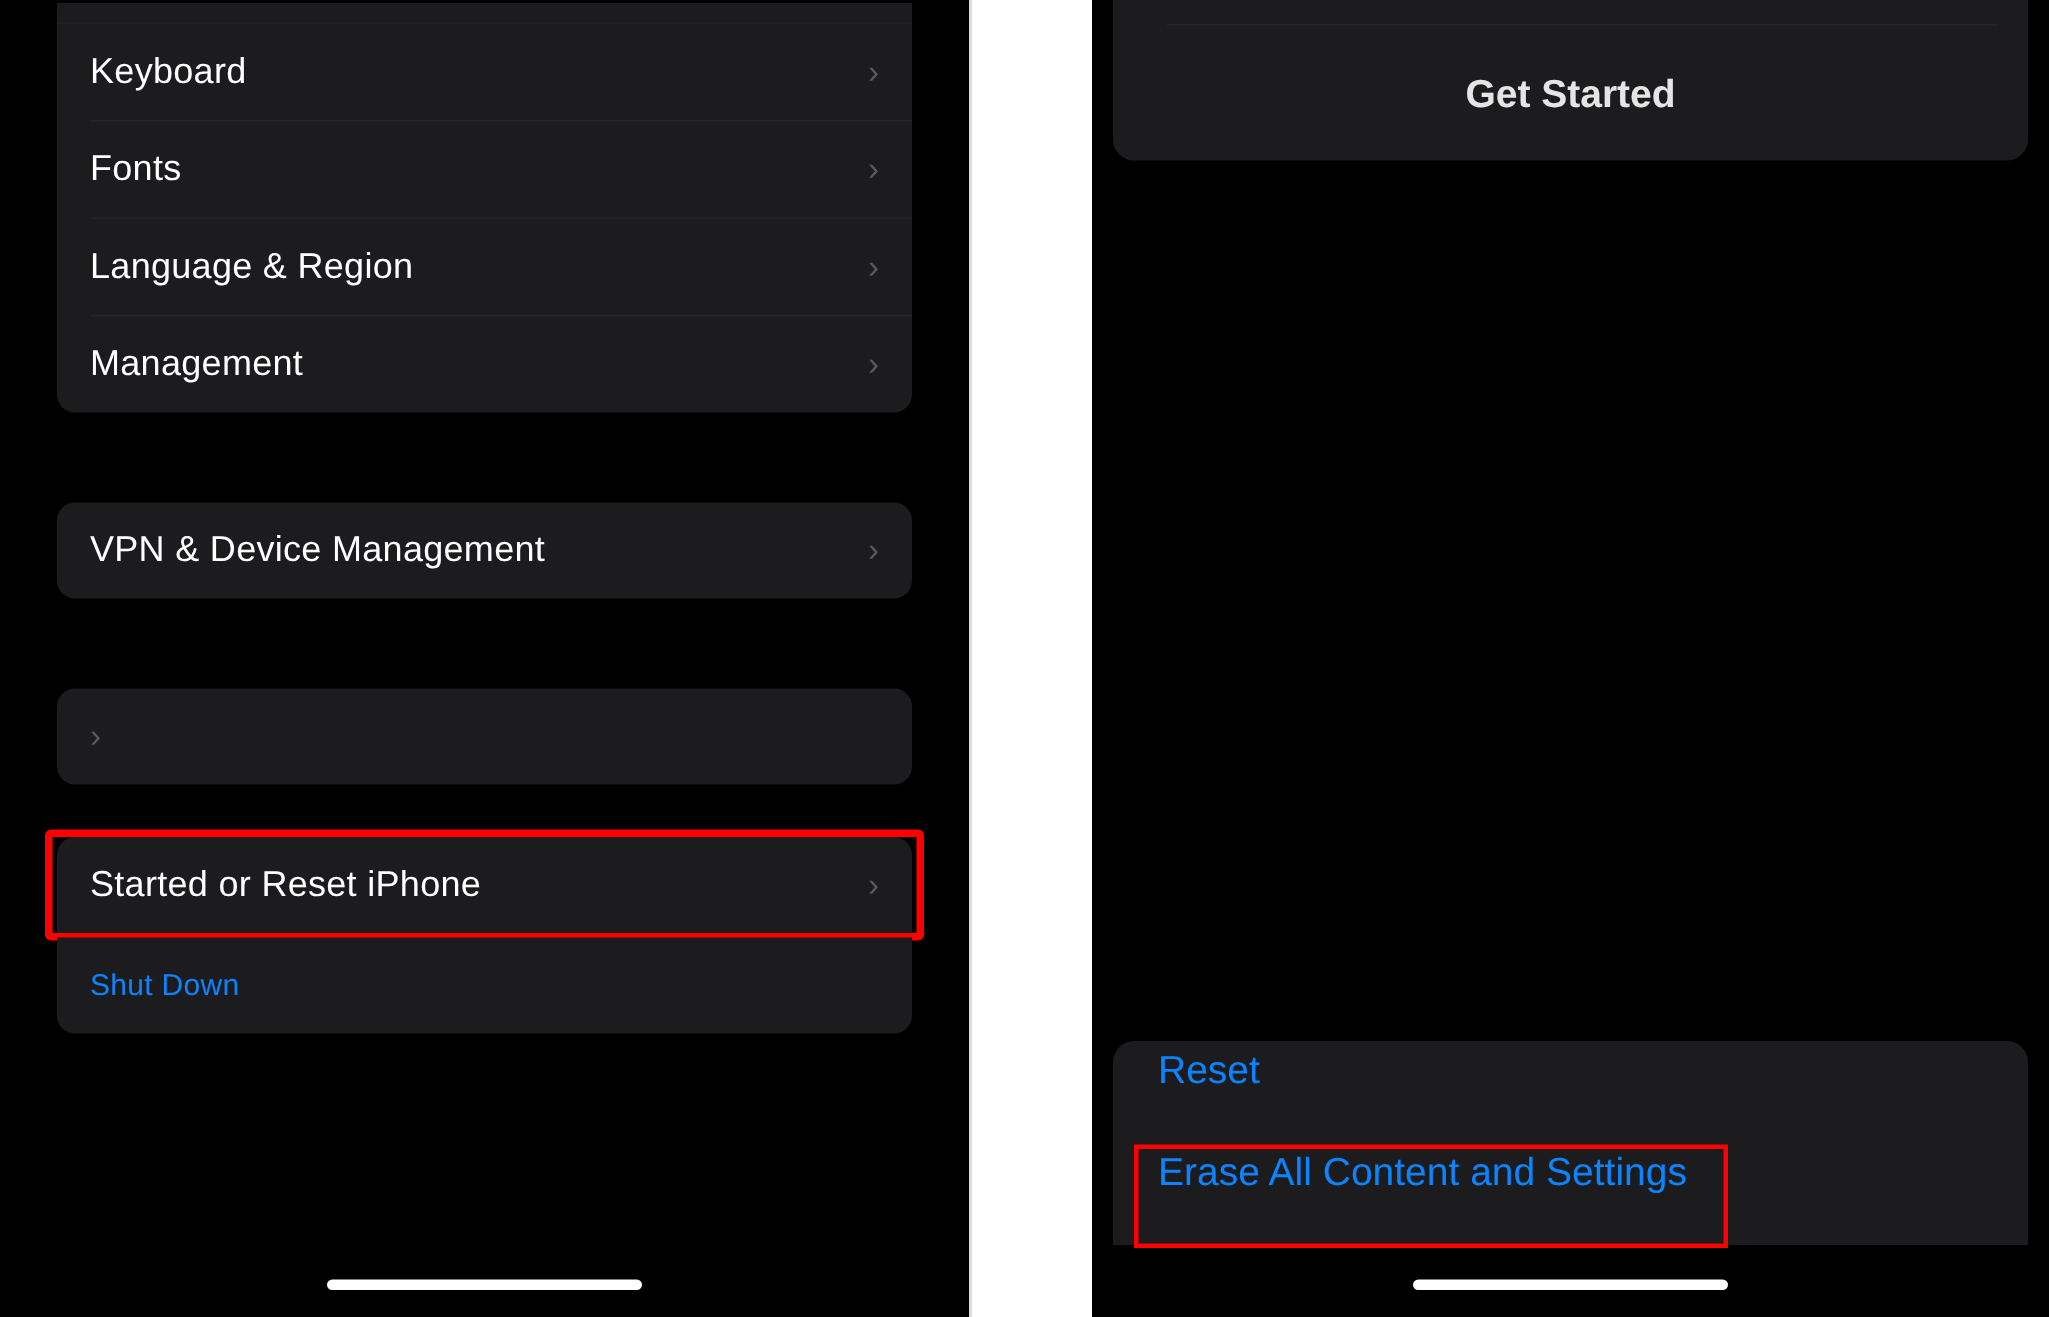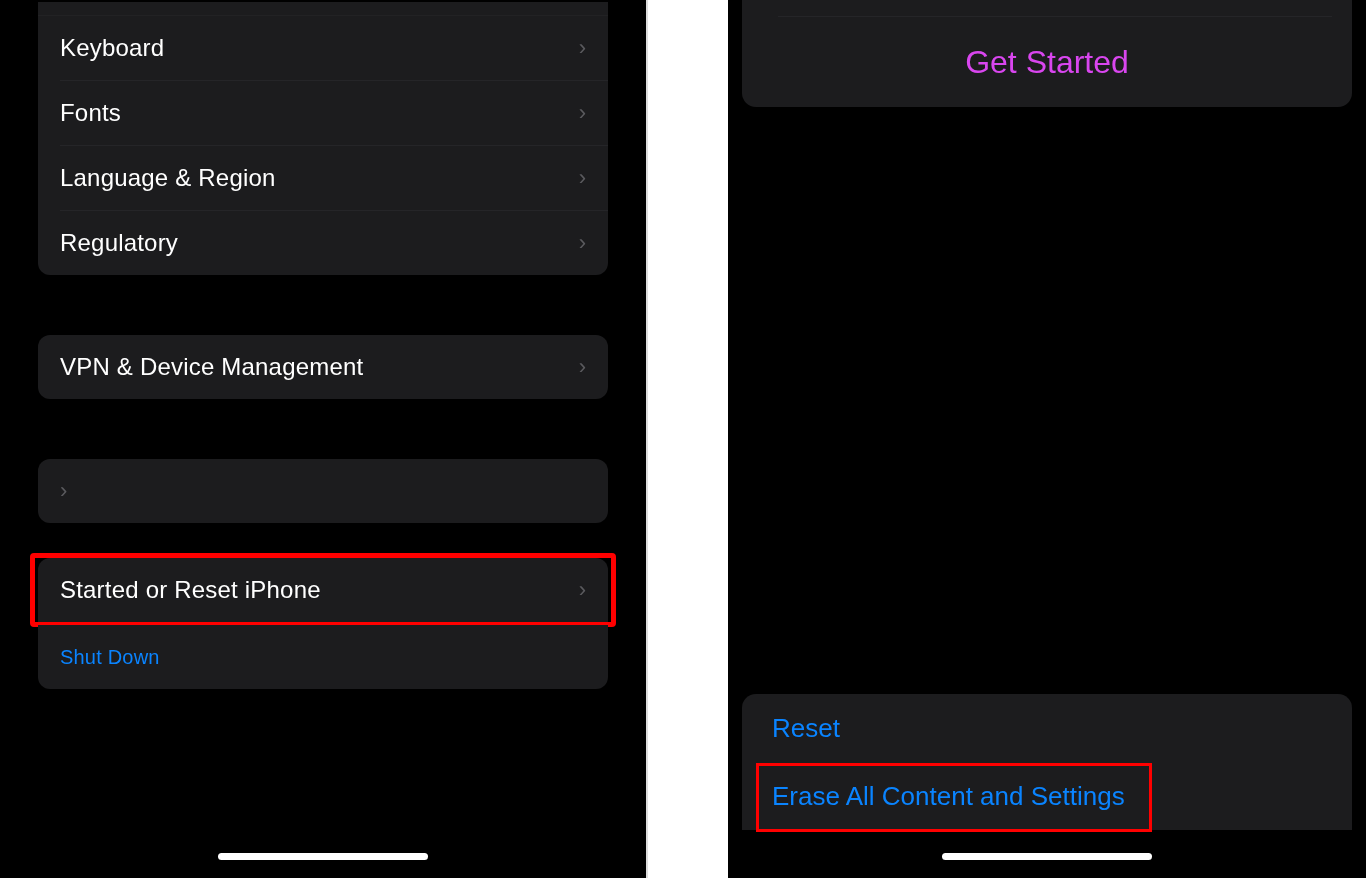--- a/index.html
+++ b/index.html
@@ -107,37 +107,36 @@
       margin: 0 20px 0 36px;
     }
     .get-started-row {
       display: flex;
       justify-content: center;
       align-items: center;
       height: 90px;
       cursor: pointer;
     }
     .get-started {
-      color: #d946ef;
-      font-size: 32px;
-      font-weight: 400;
+      color: #e5e5e5;
+      font-size: 26px;
+      font-weight: 700;
     }
     .right-bottom-group {
       background: #1c1c1e;
       border-radius: 14px 14px 0 0;
       margin: 0 14px 0 14px;
       position: absolute;
       bottom: 48px;
       left: 0;
       right: 0;
       overflow: visible;
     }
     .right-row {
       display: flex;
-      align-items: center;
       padding: 4px 30px;
       min-height: 68px;
       cursor: pointer;
     }
     .right-row-label {
       color: #0a84ff;
       font-size: 26px;
       font-weight: 400;
     }
     .erase-wrap {
@@ -184,21 +183,21 @@
       </div>
       <div class="row">
         <span class="row-label">Fonts</span>
         <span class="chevron">›</span>
       </div>
       <div class="row">
         <span class="row-label">Language &amp; Region</span>
         <span class="chevron">›</span>
       </div>
       <div class="row">
-        <span class="row-label">Regulatory</span>
+        <span class="row-label">Management</span>
         <span class="chevron">›</span>
       </div>
     </div>
 
     <div class="spacer-md"></div>
 
     <div class="section-group">
       <div class="row">
         <span class="row-label">VPN &amp; Device Management</span>
         <span class="chevron">›</span>

